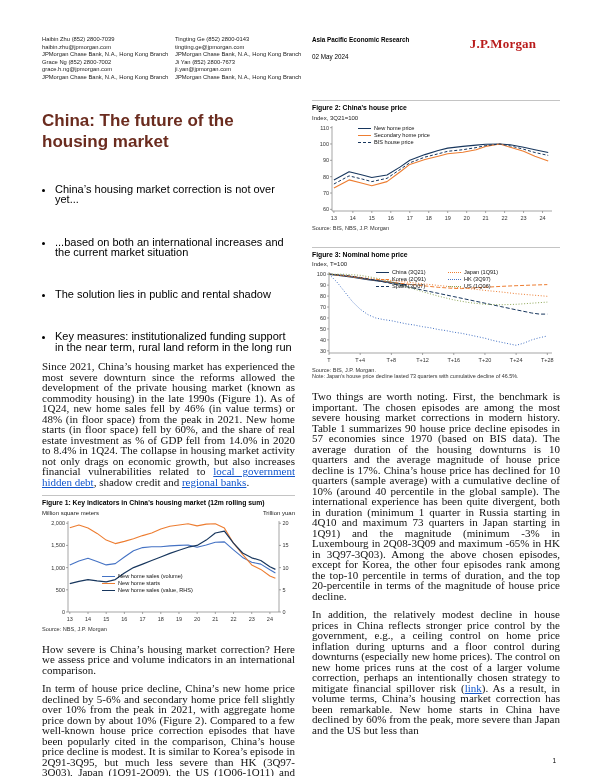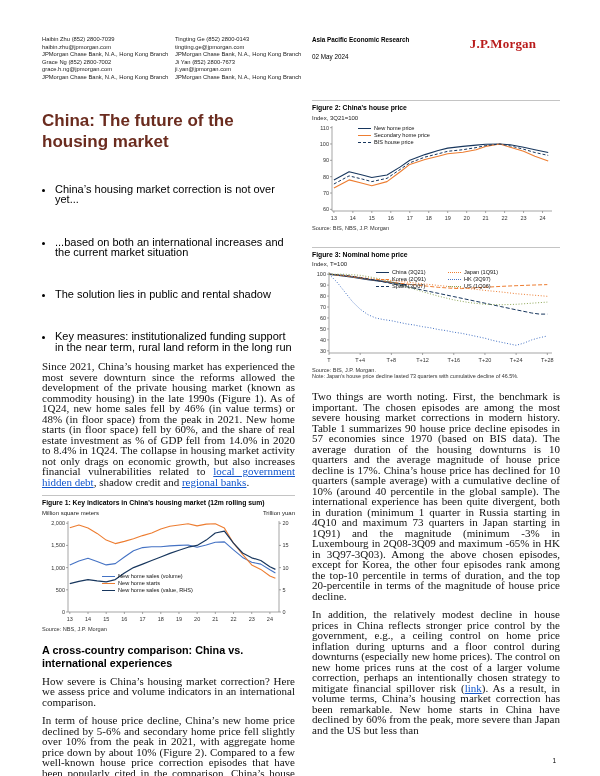--- a/index.html
+++ b/index.html
@@ -155,21 +155,20 @@
             </div>
             <div class="lg-row">
               <span class="lg-swatch" style="border-top: 1.6px solid rgb(23, 54, 93);"></span>
               <span class="lg-label">New home sales (value, RHS)</span>
             </div>
           </div>
       </div>
       <div class="fig-source">Source: NBS, J.P. Morgan</div>
     </figure>
 
-    <h2 class="section-h">A cross-country comparison: China vs. international experiences</h2>
 
     <p class="body-p">How severe is China’s housing market correction? Here we assess price and volume indicators in an international comparison.</p>
 
     <p class="body-p">In term of house price decline, China’s new home price declined by 5-6% and secondary home price fell slightly over 10% from the peak in 2021, with aggregate home price down by about 10% (Figure 2). Compared to a few well-known house price correction episodes that have been popularly cited in the comparison, China’s house price decline is modest. It is similar to Korea’s episode in 2Q91-3Q95, but much less severe than HK (3Q97-3Q03), Japan (1Q91-2Q09), the US (1Q06-1Q11) and Spain (3Q07-1Q14) (Figure 3 and Table 1).</p>
   </div>
 
   <div class="col-right">
 
     <figure class="fig">
       <figcaption>Figure 2: China's house price</figcaption>

